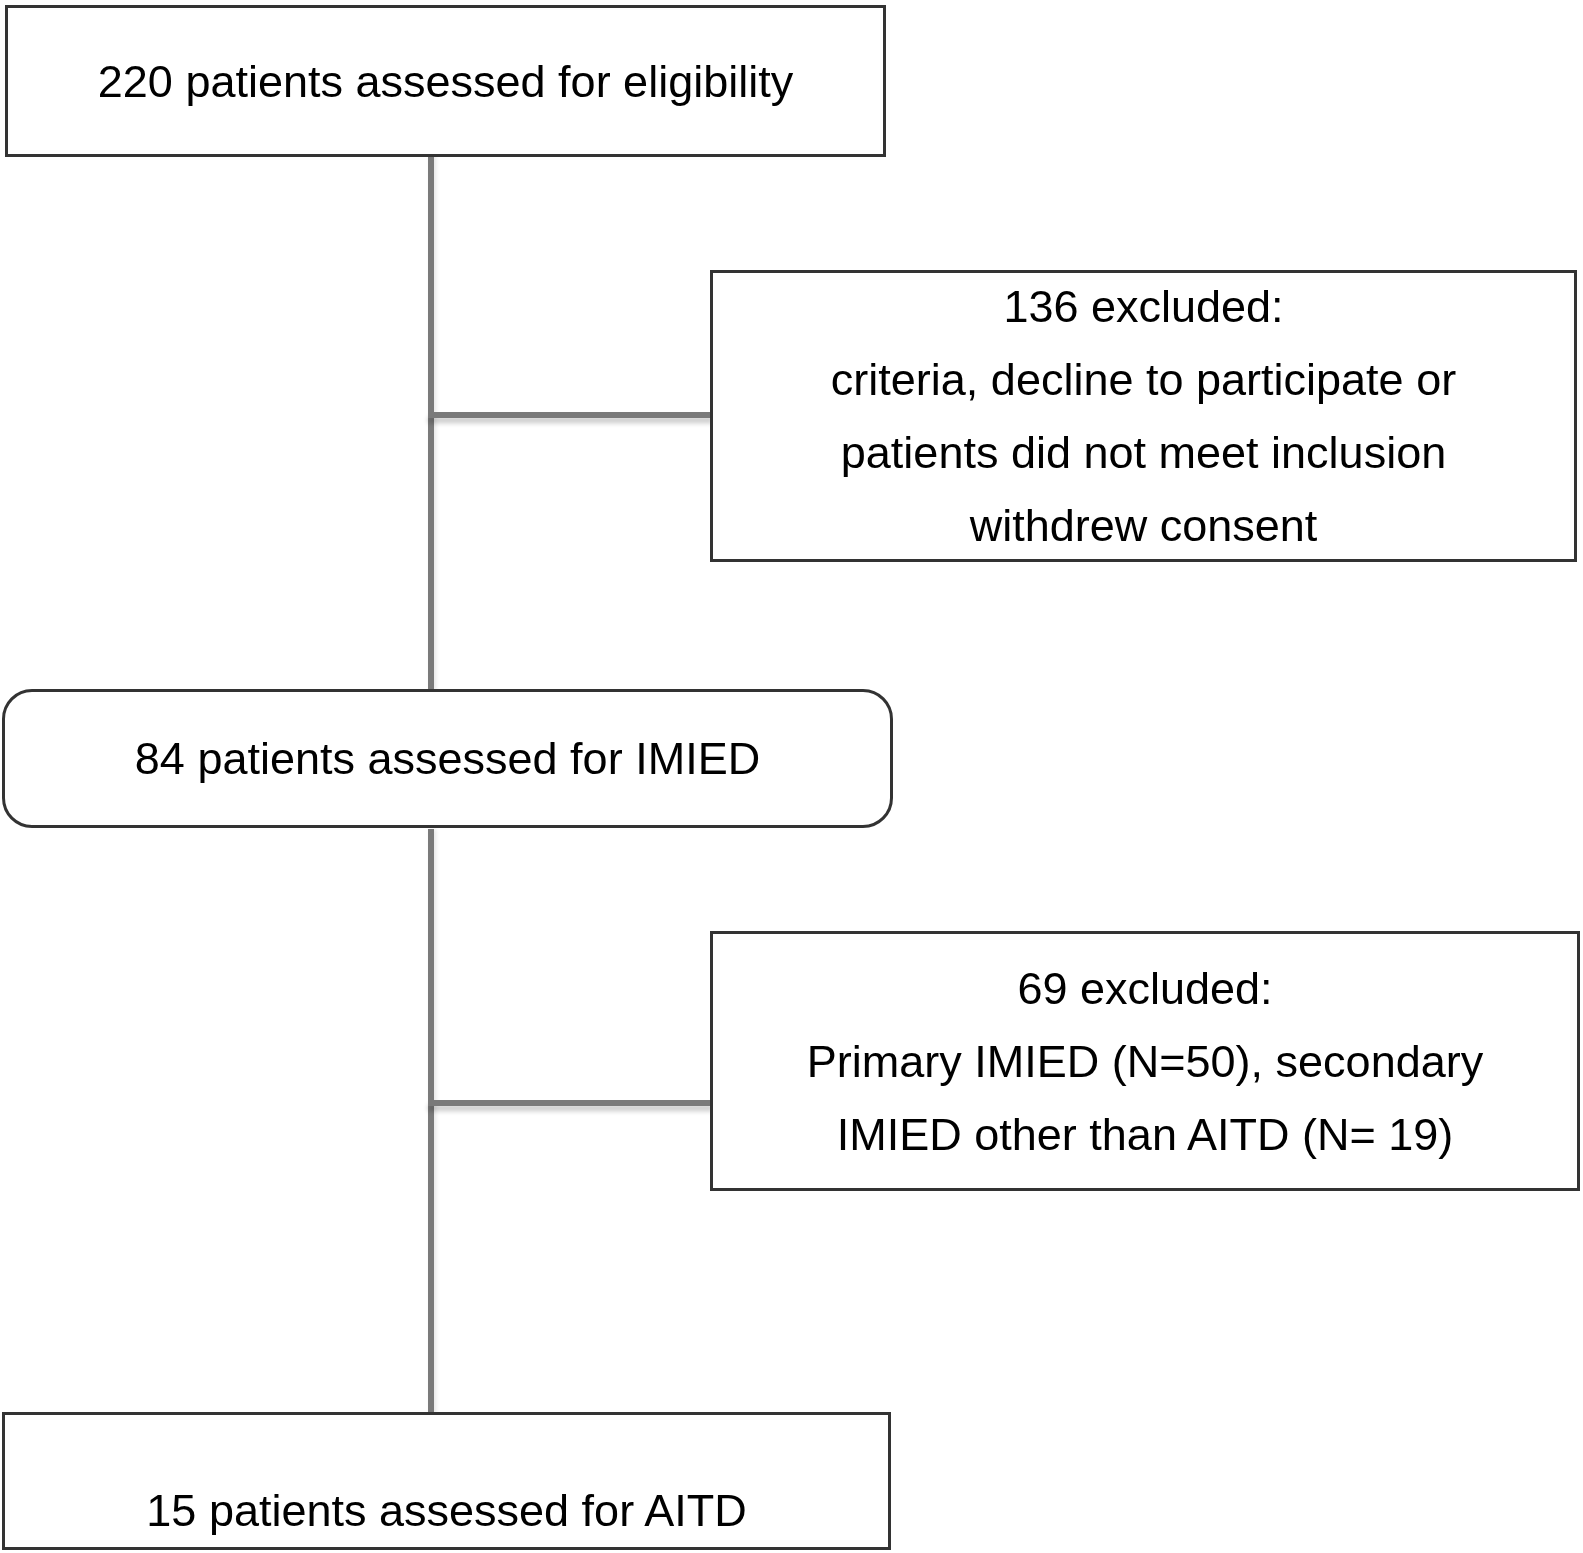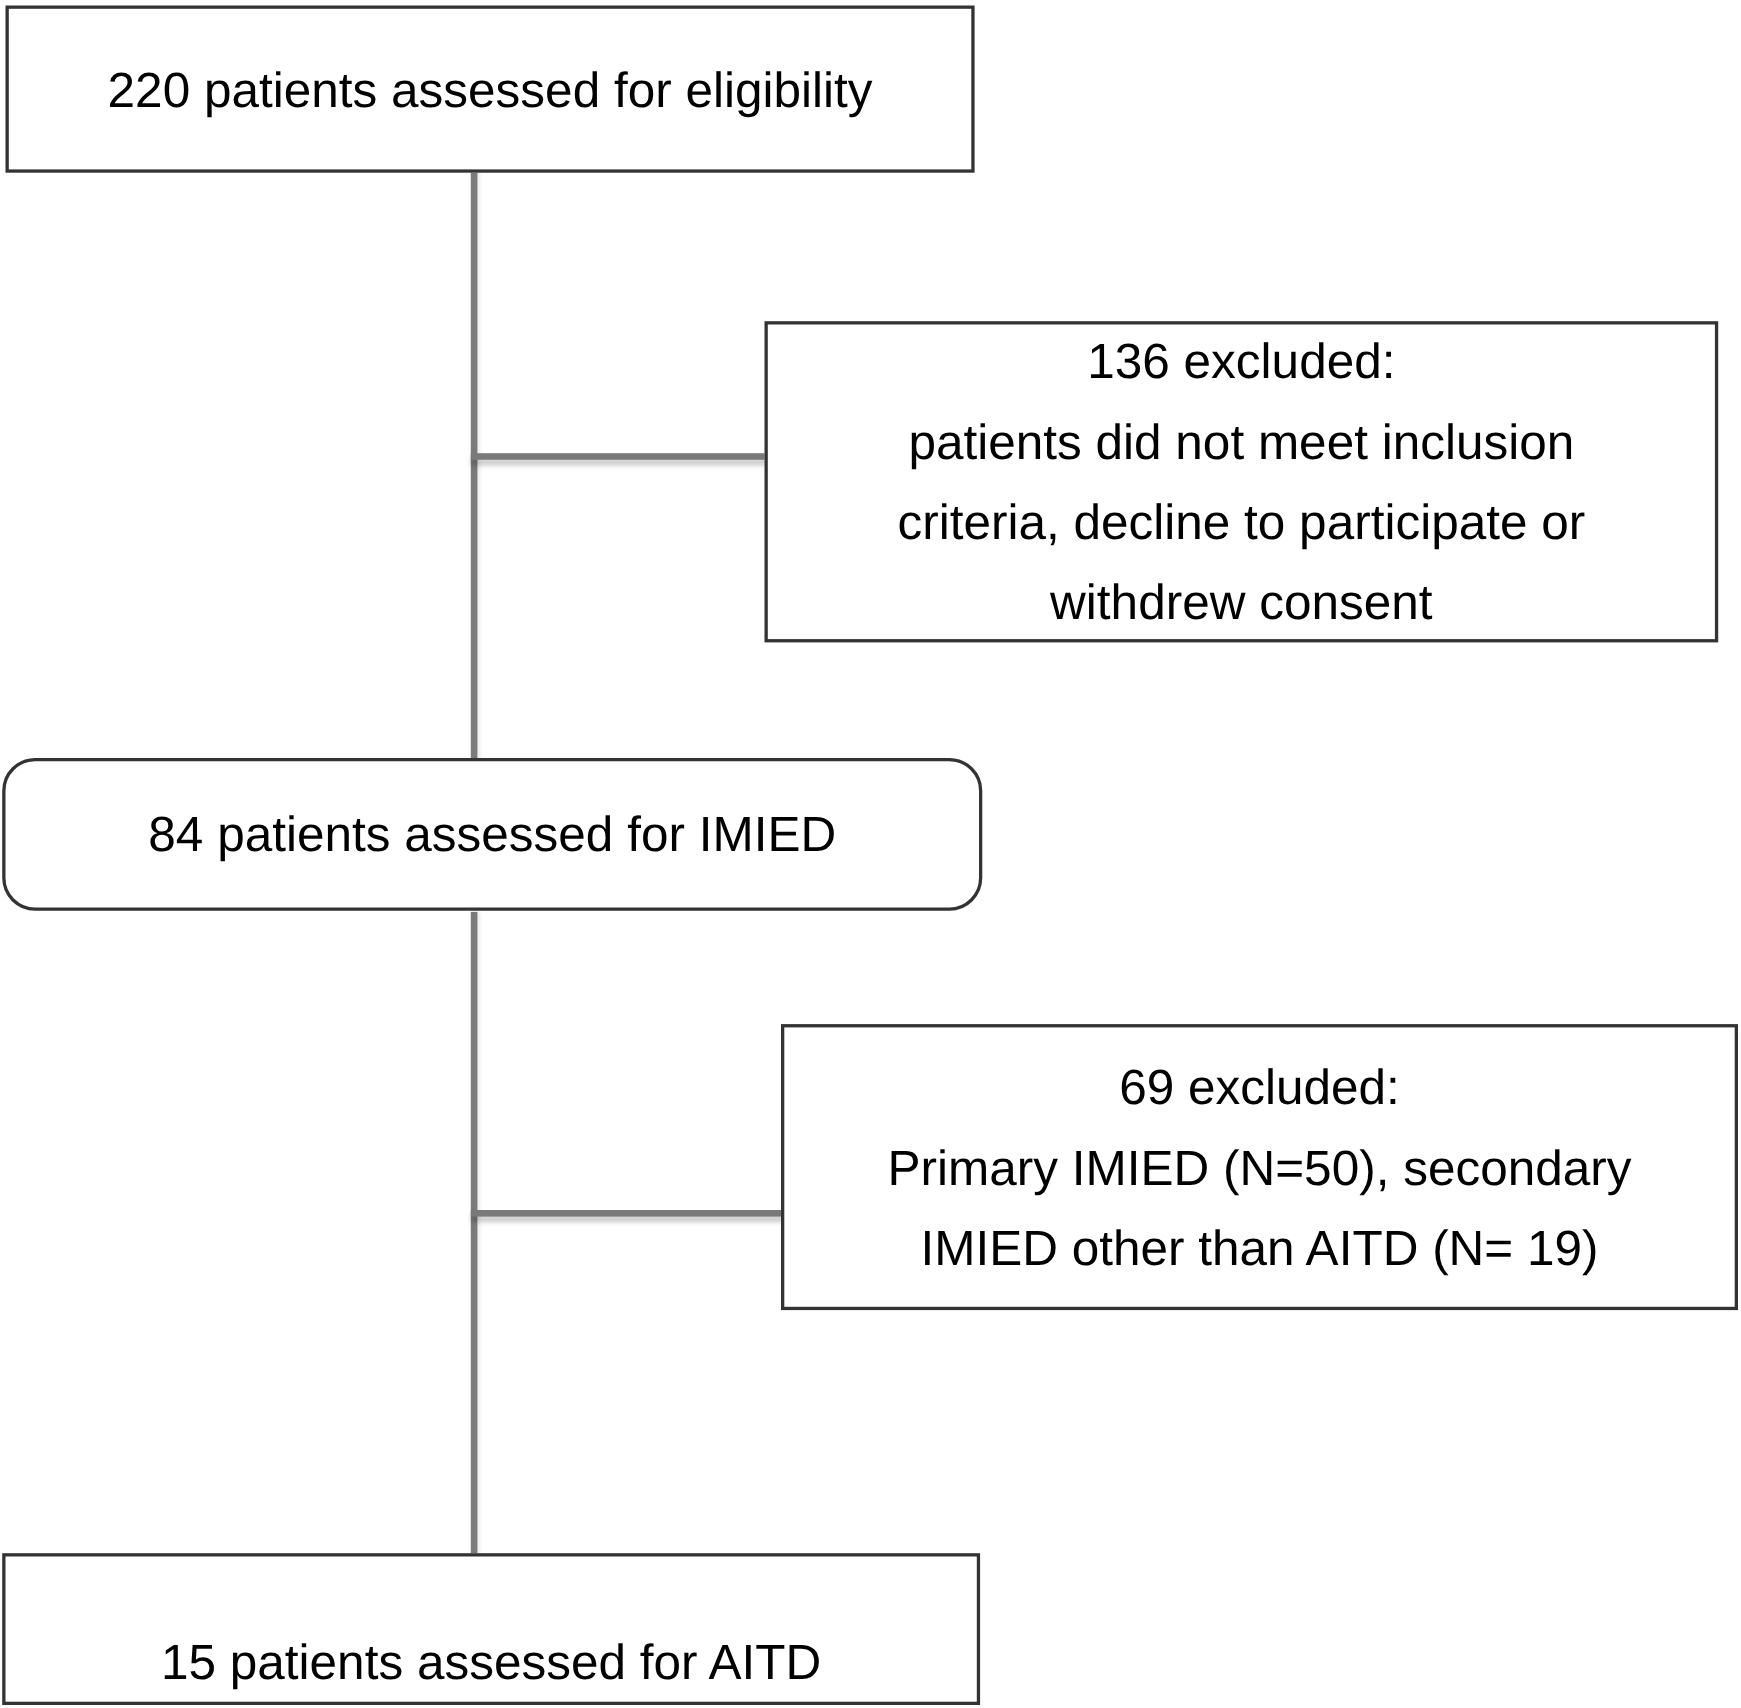--- a/index.html
+++ b/index.html
@@ -33,21 +33,21 @@
   .connector {
     position: absolute;
     background: #7a7a7a;
     z-index: 1;
   }
   .connector.h { box-shadow: 0 5px 5px rgba(0,0,0,0.22); }
   .connector.v { box-shadow: 2px 0 4px rgba(0,0,0,0.10); }
 
   
   #node-eligibility      { left: 5px;   top: 5px;    width: 881px; height: 152px; }
-  #node-excluded-1       { left: 695px; top: 270px;  width: 867px; height: 292px; margin-top: 22px; }
+  #node-excluded-1       { left: 710px; top: 270px;  width: 867px; height: 292px; }
   #node-imied            { left: 2px;   top: 689px;  width: 891px; height: 139px; border-radius: 30px; }
   #node-excluded-2       { left: 710px; top: 931px;  width: 870px; height: 260px; }
   #node-aitd             { left: 2px;   top: 1412px; width: 889px; height: 138px; justify-content: flex-end; }
 
   
   #conn-v1 { left: 428px; top: 140px;  width: 6px;   height: 552px; }
   #conn-h1 { left: 428px; top: 412px;  width: 285px; height: 6px;   }
   #conn-v2 { left: 428px; top: 829px;  width: 6px;   height: 586px; }
   #conn-h2 { left: 428px; top: 1100px; width: 285px; height: 6px;   }
 </style>
@@ -60,22 +60,22 @@
   <div class="connector h" id="conn-h1"></div>
   <div class="connector v" id="conn-v2"></div>
   <div class="connector h" id="conn-h2"></div>
 
   <div class="node" id="node-eligibility">
     <span class="line">220 patients assessed for eligibility</span>
   </div>
 
   <div class="node" id="node-excluded-1">
     <span class="line">136 excluded:</span>
+    <span class="line">criteria, decline to participate or</span>
     <span class="line">patients did not meet inclusion</span>
-    <span class="line">criteria, decline to participate or</span>
     <span class="line">withdrew consent</span>
   </div>
 
   <div class="node" id="node-imied">
     <span class="line">84 patients assessed for IMIED</span>
   </div>
 
   <div class="node" id="node-excluded-2">
     <span class="line">69 excluded:</span>
     <span class="line">Primary IMIED (N=50), secondary</span>

